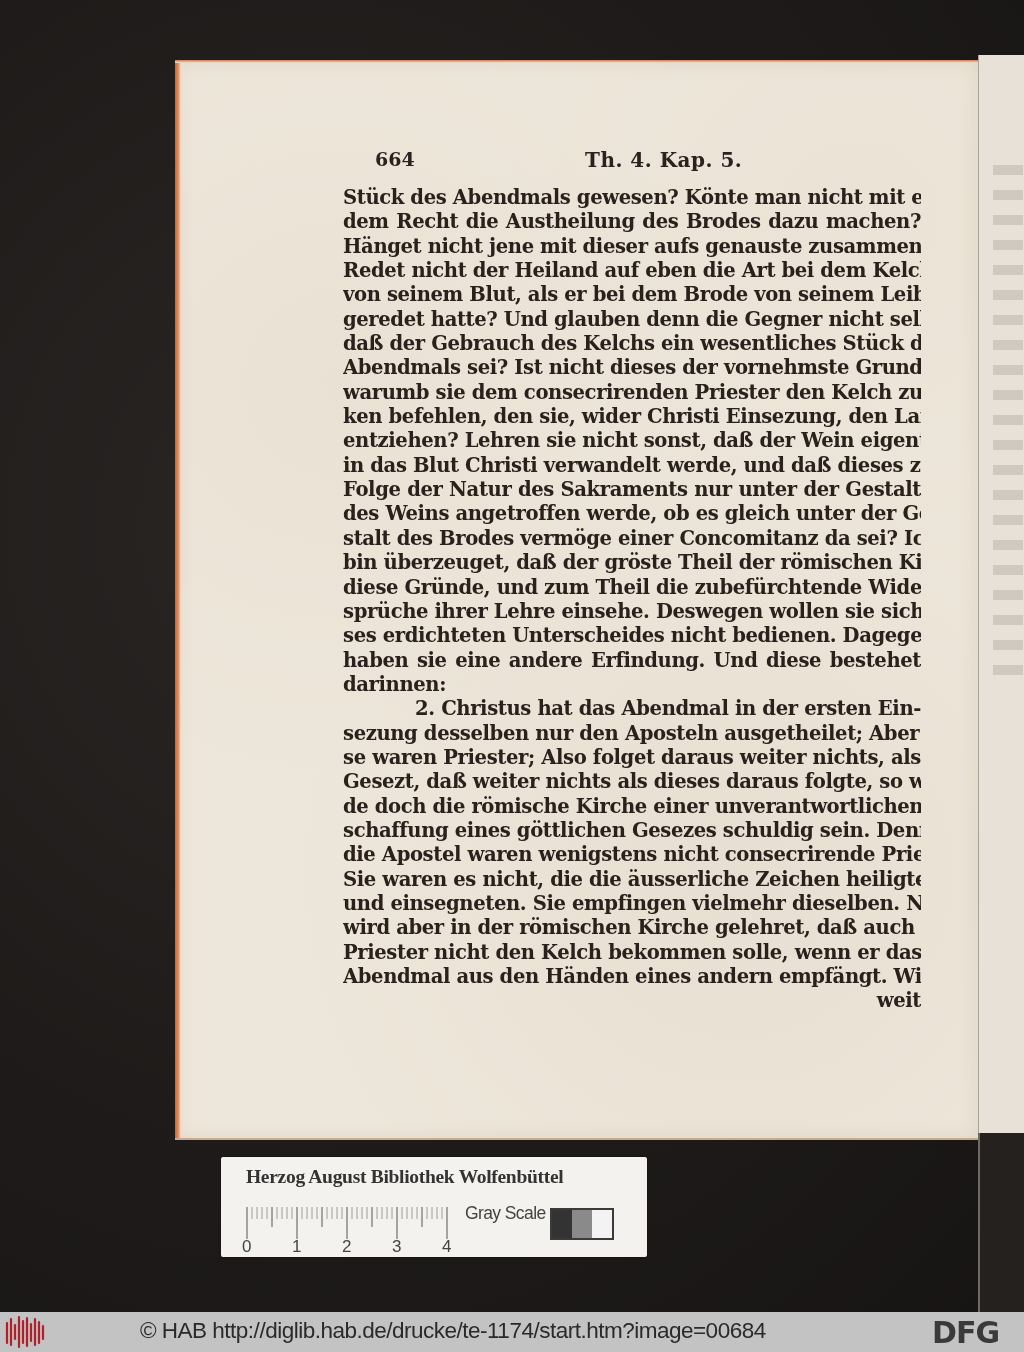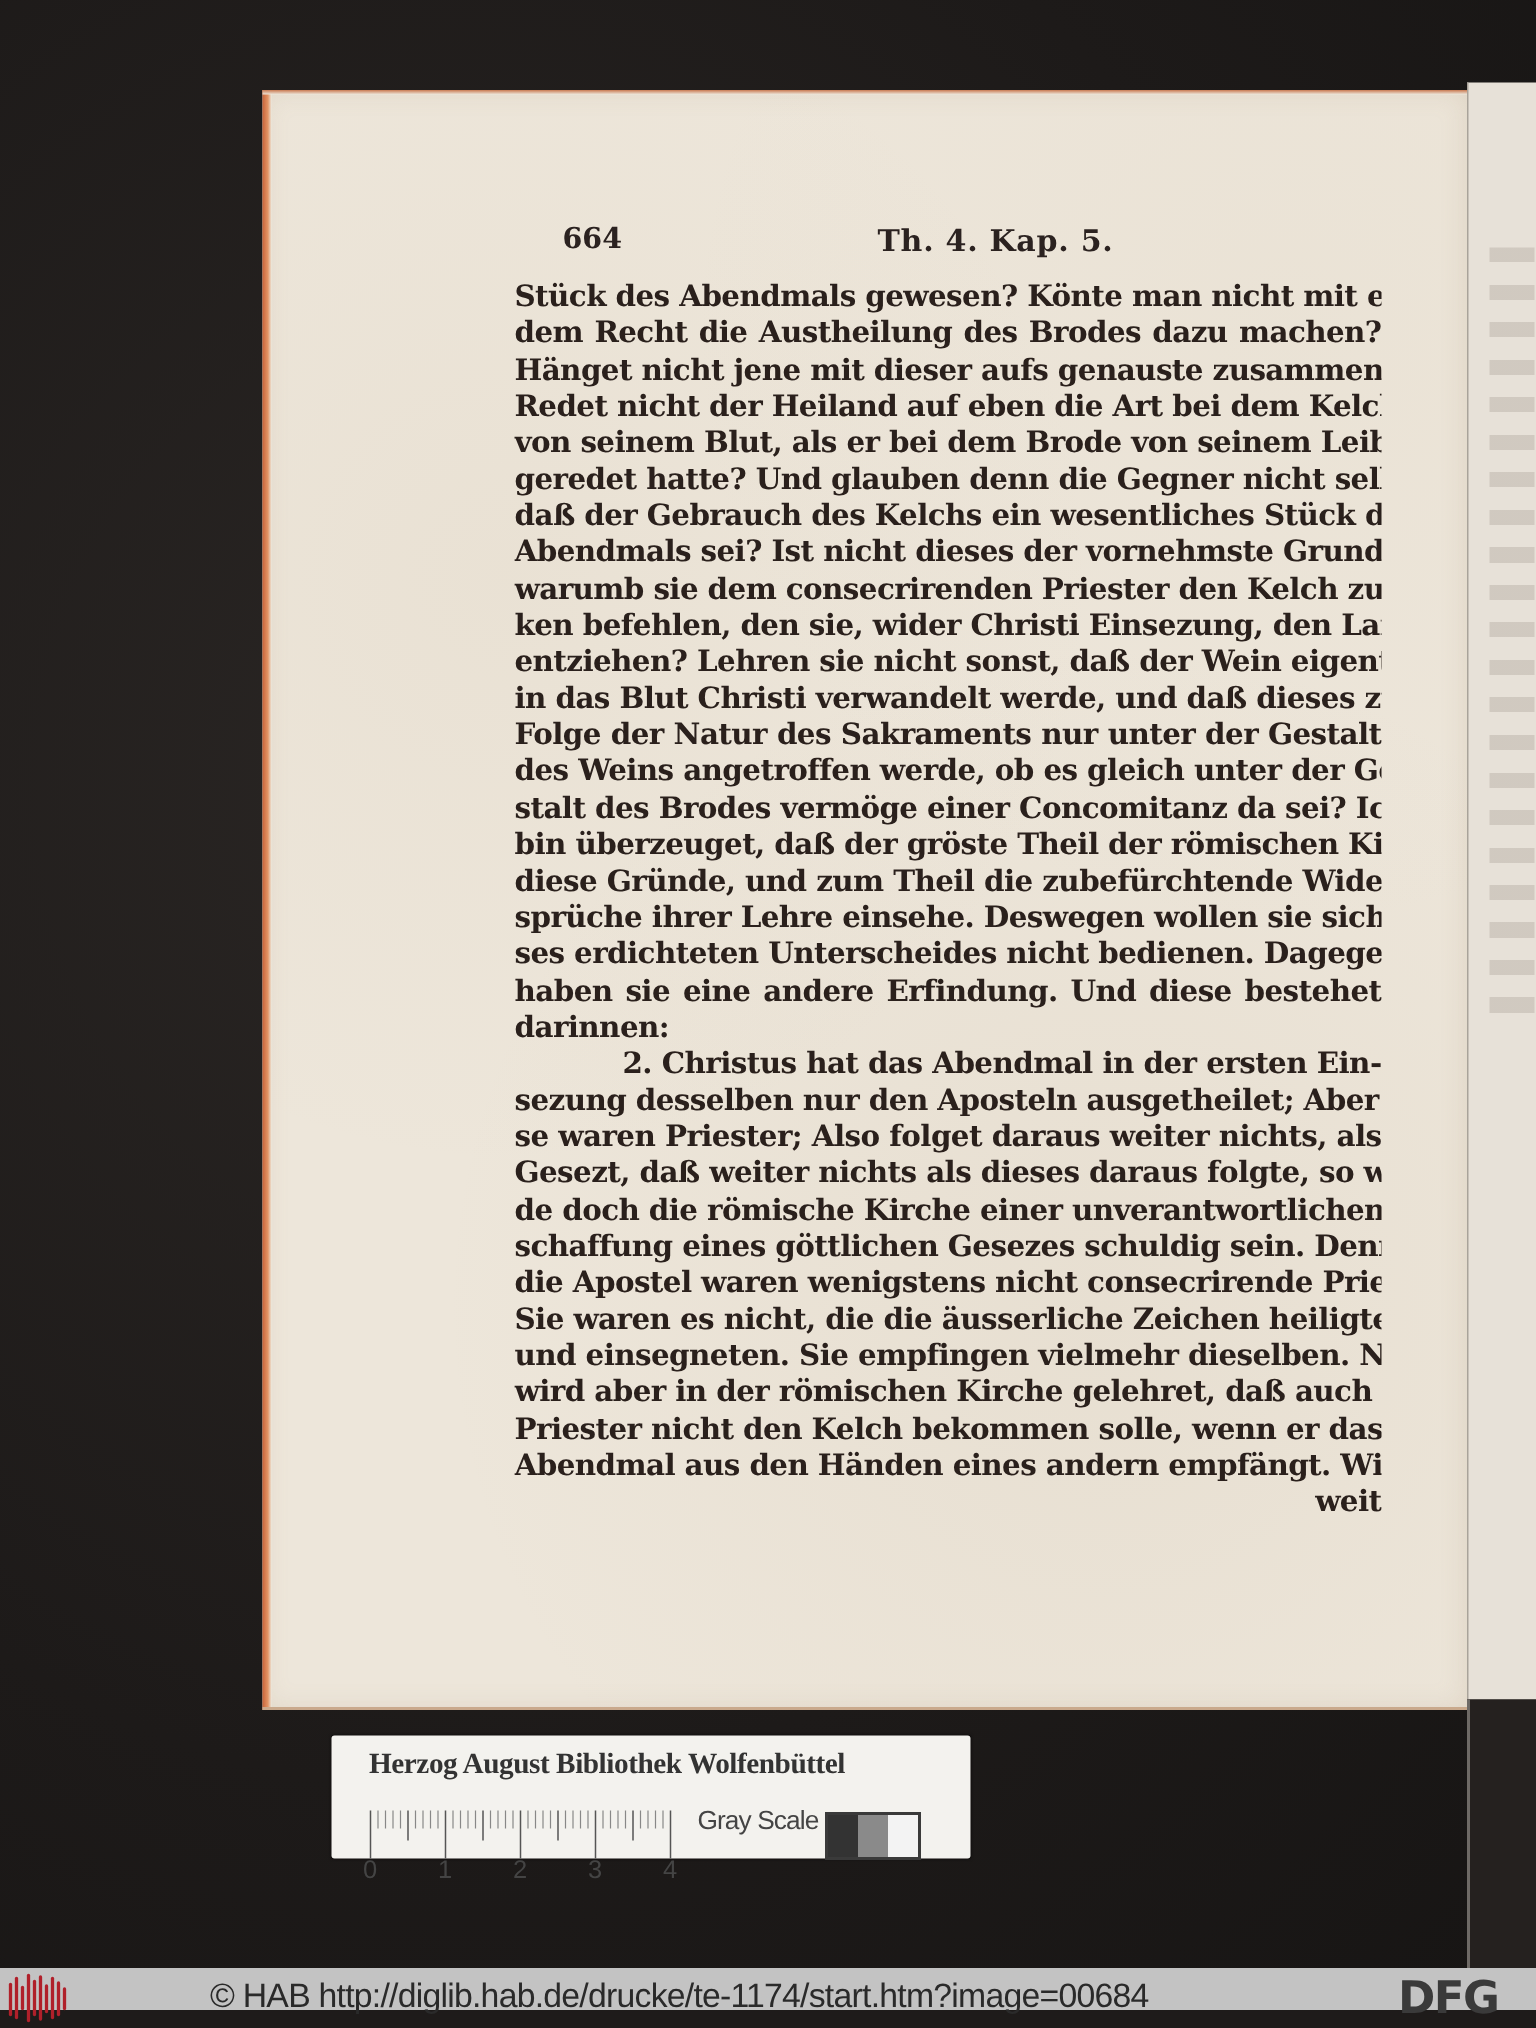--- a/index.html
+++ b/index.html
@@ -78,21 +78,21 @@
       display: block; white-space: nowrap; text-align: justify;
       text-align-last: justify; height: 24.35px; overflow: hidden;
       letter-spacing: -0.4px;
     }
     .text-line.last-para { text-align-last: left; }
     .text-line.indent { padding-left: 72px; }
     .text-line.catchword { text-align: center; text-align-last: right; }
 
     
     .library-label {
-      position: absolute; left: 221px; top: 1157px; width: 426px; height: 82px;
+      position: absolute; left: 221px; top: 1157px; width: 426px; height: 100px;
       background: #f3f2ee; border-radius: 2px;
       box-shadow: 0 0 2px rgba(0,0,0,0.6);
     }
     .library-name {
       position: absolute; left: 25px; top: 9px; width: 390px;
       font-family: "Liberation Serif", serif; font-weight: bold; font-size: 19.5px;
       color: #333; letter-spacing: -0.3px; white-space: nowrap;
     }
     .ruler {
       position: absolute; left: 25px; top: 48px; width: 205px; height: 36px;
@@ -108,21 +108,21 @@
       letter-spacing: -0.6px; white-space: nowrap;
     }
     .grayscale-swatches {
       position: absolute; left: 329px; top: 51px; width: 64px; height: 32px;
       border: 2px solid #3a3a3a; display: flex;
     }
     .swatch { flex: 1; height: 100%; }
 
     
     .footer {
-      position: absolute; left: 0; top: 1312px; width: 1024px; height: 28px;
+      position: absolute; left: 0; top: 1312px; width: 1024px; height: 40px;
       background: #c3c3c3;
     }
     .hab-logo { position: absolute; left: 4px; top: 3px; width: 42px; height: 34px; }
     .copyright {
       position: absolute; left: 140px; top: 6px;
       font-family: "Liberation Sans", sans-serif; font-size: 22.5px; color: #2a2a2a;
       white-space: nowrap; letter-spacing: -0.5px;
     }
     .dfg-logo {
       position: absolute; left: 932px; top: 4px;

